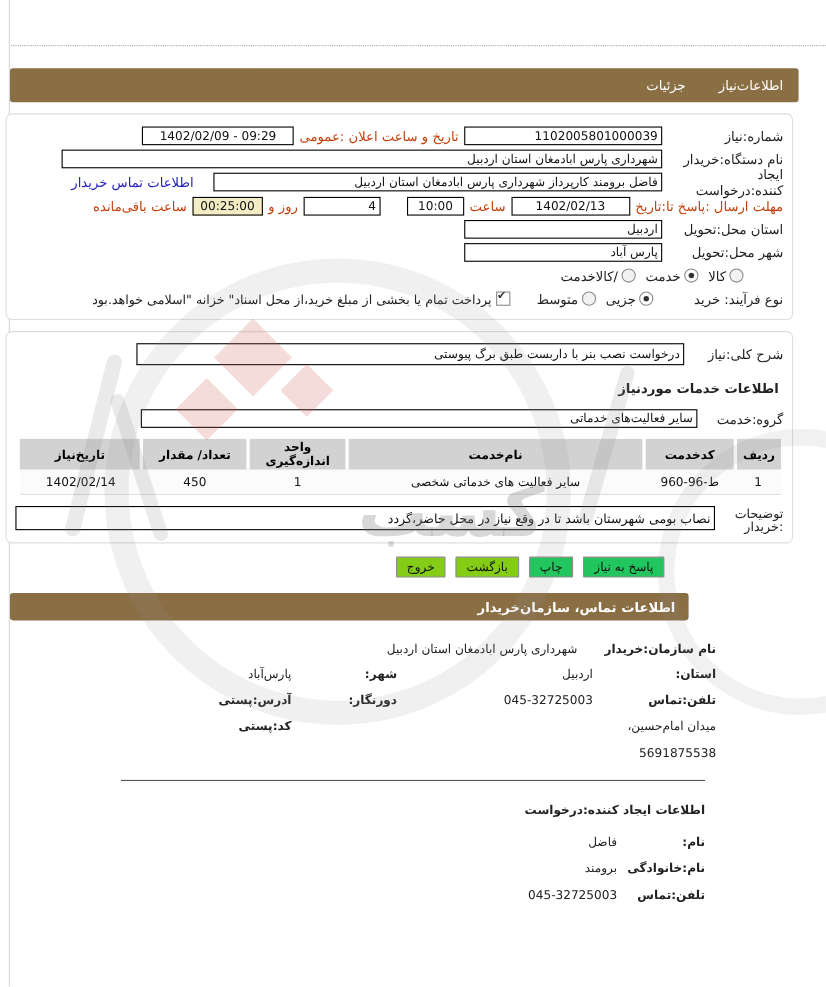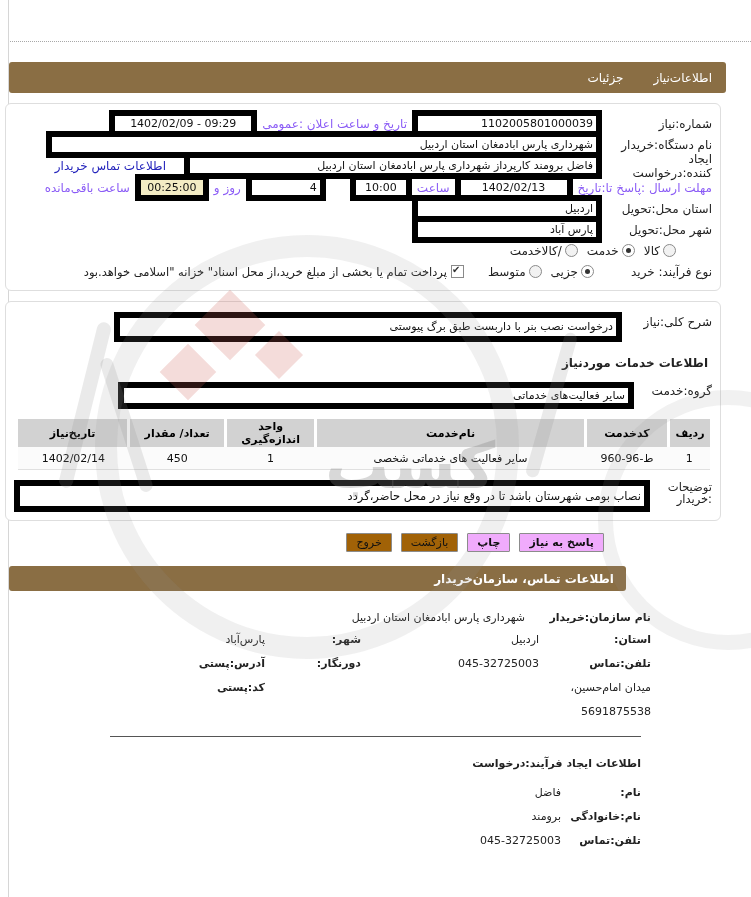--- a/index.html
+++ b/index.html
@@ -16,35 +16,35 @@
   .bar1{height:31px;margin:0 25px 0 9px;padding:0 14px;gap:30px;font-size:12px;}
   .bar2{height:25px;margin:14px 125px 0 9px;padding:0 12px;font-weight:bold;font-size:12px;}
   .bar .tab{cursor:default;}
 
   
   .panel{background:#fff;border:1px solid #dedede;border-radius:6px;margin:10px 30px 0 5px;padding:10px 8px 8px 8px;position:relative;z-index:2;}
 
   .frow{display:flex;align-items:center;height:19px;margin-bottom:2px;}
   .frow.tall{height:21px;margin-bottom:0;}
   .lbl{width:106px;flex-shrink:0;text-align:right;padding-left:4px;color:#1f1f1f;}
-  .inp{height:15px;border:6px solid #000000;background:#fff;font-size:11px;padding:0 3px;font-family:"DejaVu Sans",sans-serif;color:#111;}
+  .inp{height:15px;border:1px solid #000000;background:#fff;font-size:11px;padding:0 3px;font-family:"DejaVu Sans",sans-serif;color:#111;}
   .inp.rt{text-align:right;}
   .inp.ctr{text-align:center;}
   .inp.ltr{direction:ltr;}
   .w-std{width:172px;}
   .w-wide{width:538px;}
   .w-med{width:400px;}
   .w-date{width:100px;}
   .w-time{width:44px;}
   .w-days{width:62px;}
   .w-rem{width:56px;background:#f3ecc4;}
   .w-ann{width:130px;}
   .gap-ann{margin-right:64px;}
   .link{color:#2323bb;margin-right:18px;cursor:pointer;}
-  .small-txt{margin:0 5px;color:#8b5cf6;}
+  .small-txt{margin:0 5px;color:#c2410c;}
 
   .radio{display:inline-block;width:11px;height:11px;border:1px solid #8a8a8a;border-radius:50%;background:#f2f2f2;position:relative;margin:0 3px;flex-shrink:0;}
   .radio.on{background:#fff;}
   .radio.on::after{content:"";position:absolute;top:3px;left:3px;width:5px;height:5px;border-radius:50%;background:#333;}
   .first-radio{margin-right:36px;}
   .checkbox{display:inline-block;width:11px;height:11px;border:1px solid #8a8a8a;background:#fff;position:relative;margin:0 4px 0 4px;margin-right:18px;flex-shrink:0;}
   .checkbox.on::after{content:"✔";position:absolute;top:-2px;left:0px;font-size:10px;color:#333;}
   .opt-label{margin-left:6px;}
   .chk-text{font-size:11.5px;}
 
@@ -62,22 +62,22 @@
   table.items th:last-child{border-left:none;}
   table.items td{font-size:11px;height:20px;text-align:center;background:#fbfbfb;border-bottom:1px solid #e0e0e0;color:#111;}
 
   .trow{display:flex;align-items:flex-start;margin-top:10px;}
   .w-lbl-notes{width:56px;font-size:11.5px;line-height:12px;padding-top:1px;}
   .inp-notes{width:638px;height:20px;line-height:20px;font-size:11.5px;}
 
   
   .btn-row{display:flex;gap:9px;margin:12px 147px 0 0;position:relative;z-index:4;}
   .btn{height:19px;font-size:11px;padding:0 9px;border:1px solid #8c8c8c;font-family:"DejaVu Sans",sans-serif;color:#111;cursor:pointer;border-radius:1px;}
-  .btn-green{background:#f0abfc;font-weight:bold;}
-  .btn-red{background:#a16207;}
+  .btn-green{background:#22c55e;}
+  .btn-red{background:#84cc16;}
 
   
   .contact{margin:20px 100px 0 0;font-size:11px;position:relative;z-index:2;}
   .org-row{display:flex;margin-bottom:9px;}
   .org-row .bl{font-weight:bold;width:112px;text-align:right;}
   .org-row .val{margin-right:14px;color:#222;}
   .cgrid{display:grid;grid-template-columns:112px 178px 96px auto;row-gap:11px;align-items:center;}
   .cgrid .bl{font-weight:bold;text-align:right;}
   .cgrid .val{text-align:right;padding-left:26px;padding-right:0;}
   .sep-line{border:none;border-top:1px solid #555;margin:18px 110px 0 110px;}
@@ -245,21 +245,21 @@
     <span class="bl">کد:پستی</span>
     <span class="val">5691875538</span>
     <span></span>
       <span></span>
   </div>
 </div>
 
 <hr class="sep-line">
 
 <div class="creator">
-  <div class="title">اطلاعات ایجاد فرآیند:درخواست</div>
+  <div class="title">اطلاعات ایجاد کننده:درخواست</div>
   <div class="crow">
     <span class="bl">نام:</span>
     <span class="val">فاضل</span>
   </div>
   <div class="crow">
     <span class="bl">نام:خانوادگی</span>
     <span class="val">برومند</span>
   </div>
   <div class="crow">
     <span class="bl">تلفن:تماس</span>

